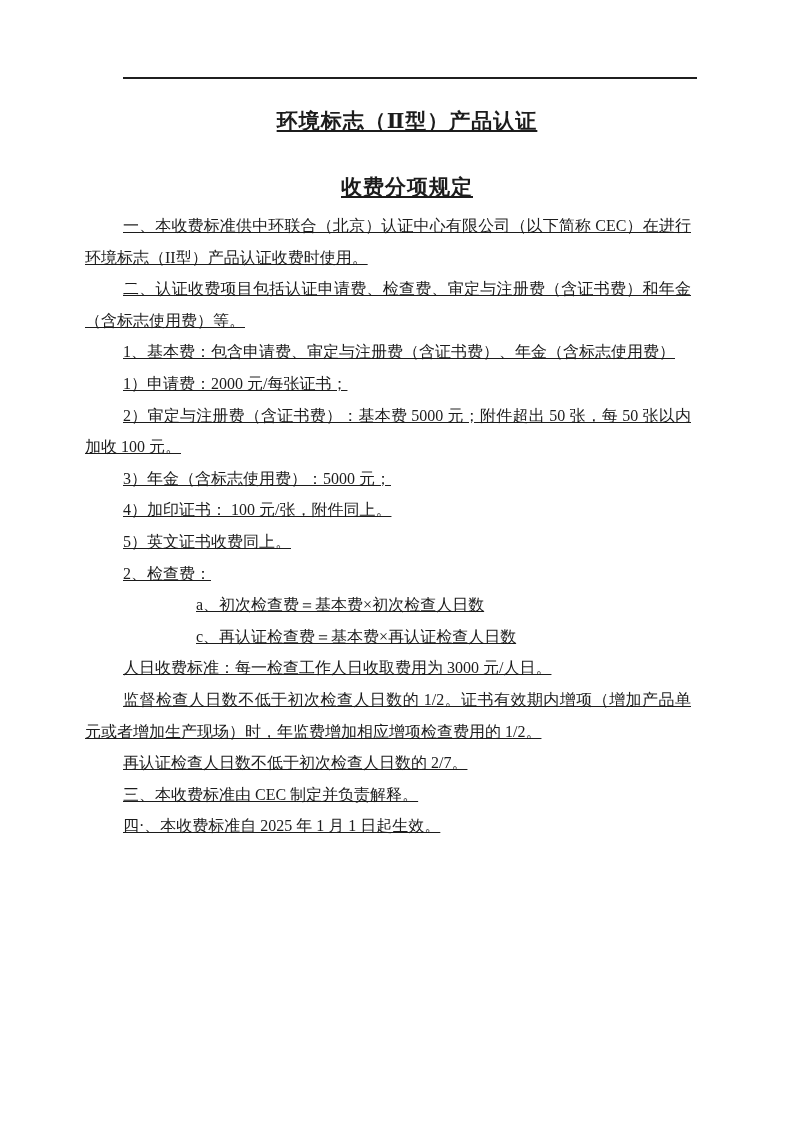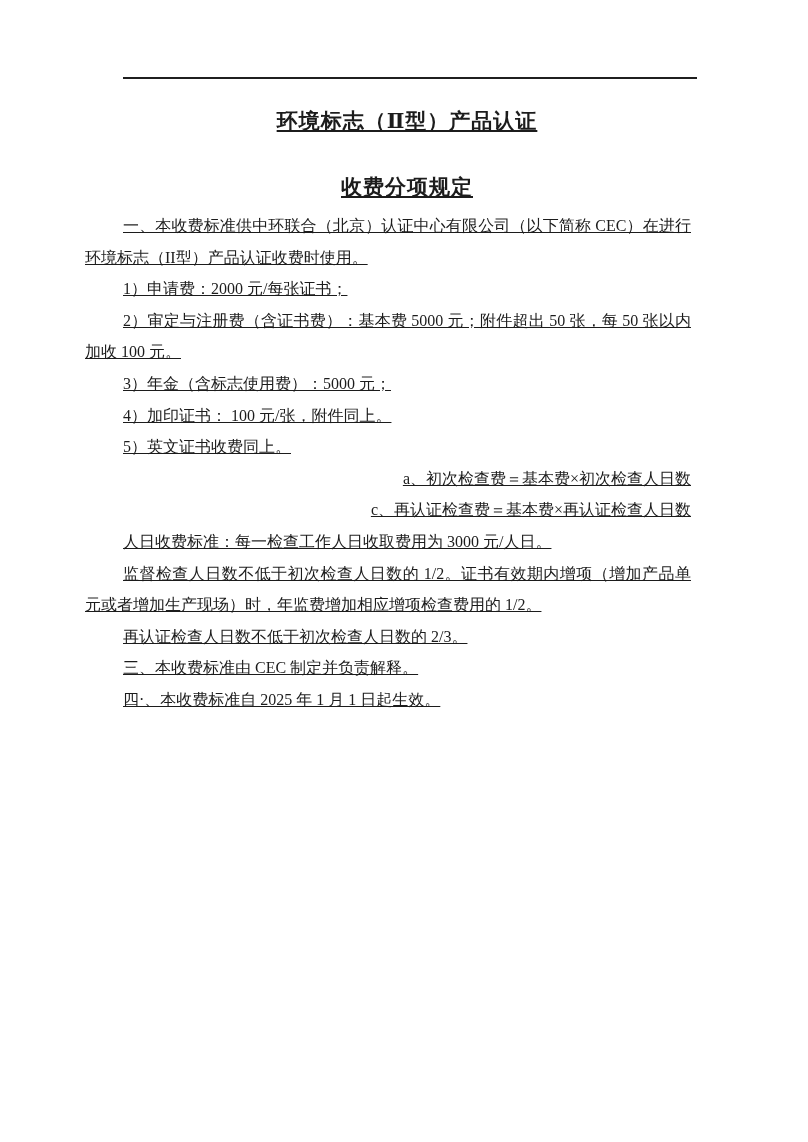--- a/index.html
+++ b/index.html
@@ -48,39 +48,42 @@
     font-size: 16px;
     line-height: 31.6px;
     text-align: justify;
     text-justify: inter-ideograph;
     word-break: break-all;
   }
   .para.indent { text-indent: 38px; }
   .para.formula {
     margin-left: 111px;
     text-indent: 0;
-    text-align: right;
+    text-align: left;
   }
   .bold { font-weight: 700; }
 </style>
 </head>
 <body>
 
 <div class="page">
   <div class="header-rule"></div>
   <h1 class="doc-title">环境标志（Ⅱ型）产品认证</h1>
   <h2 class="doc-subtitle">收费分项规定</h2>
   <div class="doc-body" id="doc-body">
       <p class="para indent"><span>一、本收费标准供中环联合（北京）认证中心有限公司（以下简称 CEC）在进行环境标志（II型）产品认证收费时使用。</span></p>
+      <p class="para indent"><span>二、认证收费项目包括认证申请费、检查费、审定与注册费（含证书费）和年金（含标志使用费）等。</span></p>
+      <p class="para indent"><span>1、基本费：包含申请费、审定与注册费（含证书费）、年金（含标志使用费）</span></p>
       <p class="para indent"><span>1）申请费：2000 元/每张证书；</span></p>
       <p class="para indent"><span>2）审定与注册费（含证书费）：基本费 5000 元；附件超出 50 张，每 50 张以内加收 100 元。</span></p>
       <p class="para indent"><span>3）年金（含标志使用费）：5000 元；</span></p>
       <p class="para indent"><span>4）加印证书： 100 元/张，附件同上。</span></p>
       <p class="para indent"><span>5）英文证书收费同上。</span></p>
+      <p class="para indent"><span>2、检查费：</span></p>
       <p class="para formula"><span>a、初次检查费＝基本费×初次检查人日数</span></p>
       <p class="para formula"><span>c、再认证检查费＝基本费×再认证检查人日数</span></p>
       <p class="para indent"><span>人日收费标准：每一检查工作人日收取费用为 3000 元/人日。</span></p>
       <p class="para indent"><span>监督检查人日数不低于初次检查人日数的 1/2。证书有效期内增项（增加产品单元或者增加生产现场）时，年监费增加相应增项检查费用的 1/2。</span></p>
-      <p class="para indent"><span>再认证检查人日数不低于初次检查人日数的 2/3。</span></p>
+      <p class="para indent"><span>再认证检查人日数不低于初次检查人日数的 2/7。</span></p>
       <p class="para indent"><span>三、本收费标准由 CEC 制定并负责解释。</span></p>
       <p class="para indent"><span>四·、本收费标准自 2025 年 1 月 1 日起生效。</span></p>
     </div>
 </div>
 
 </body></html>

